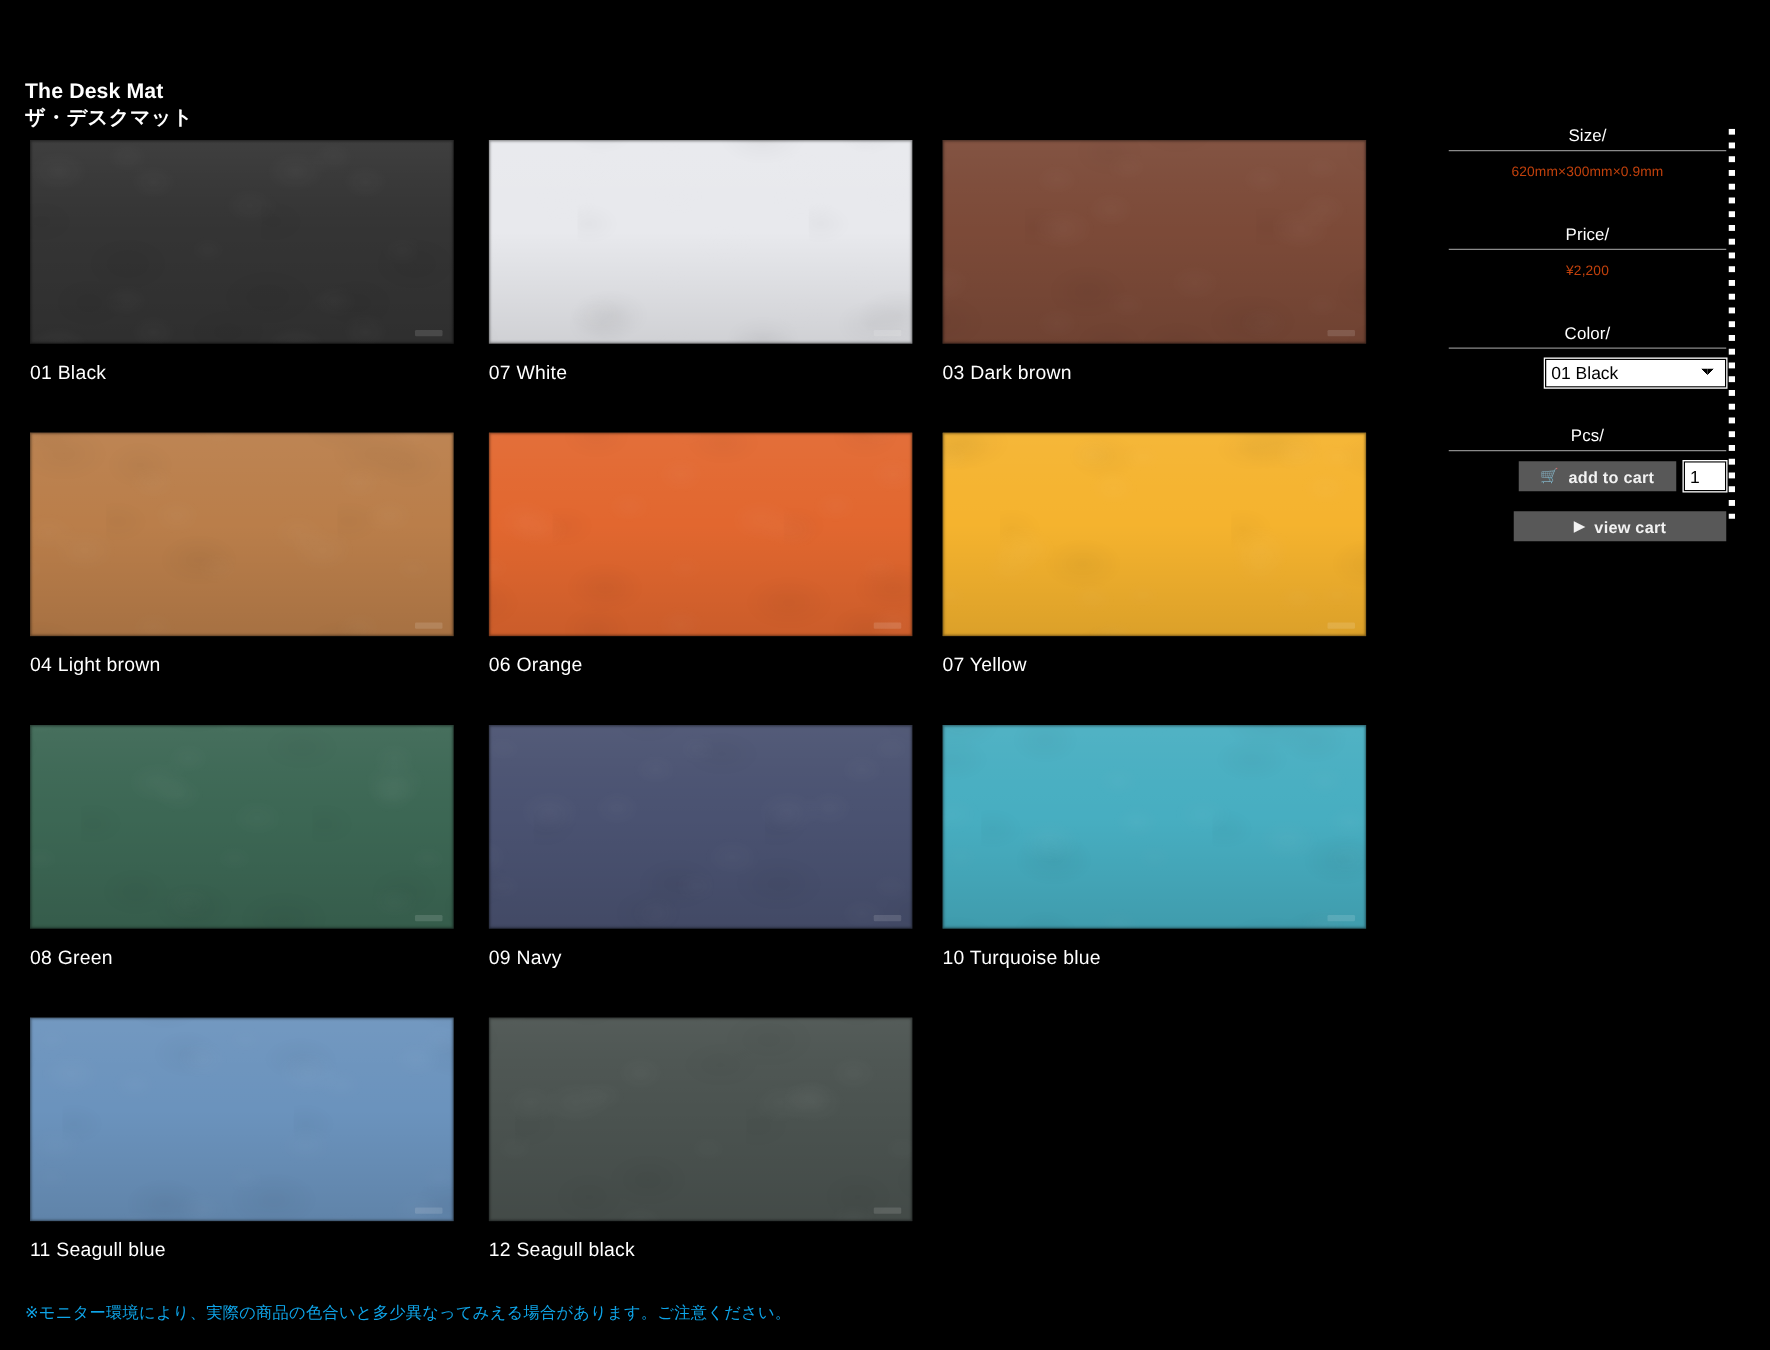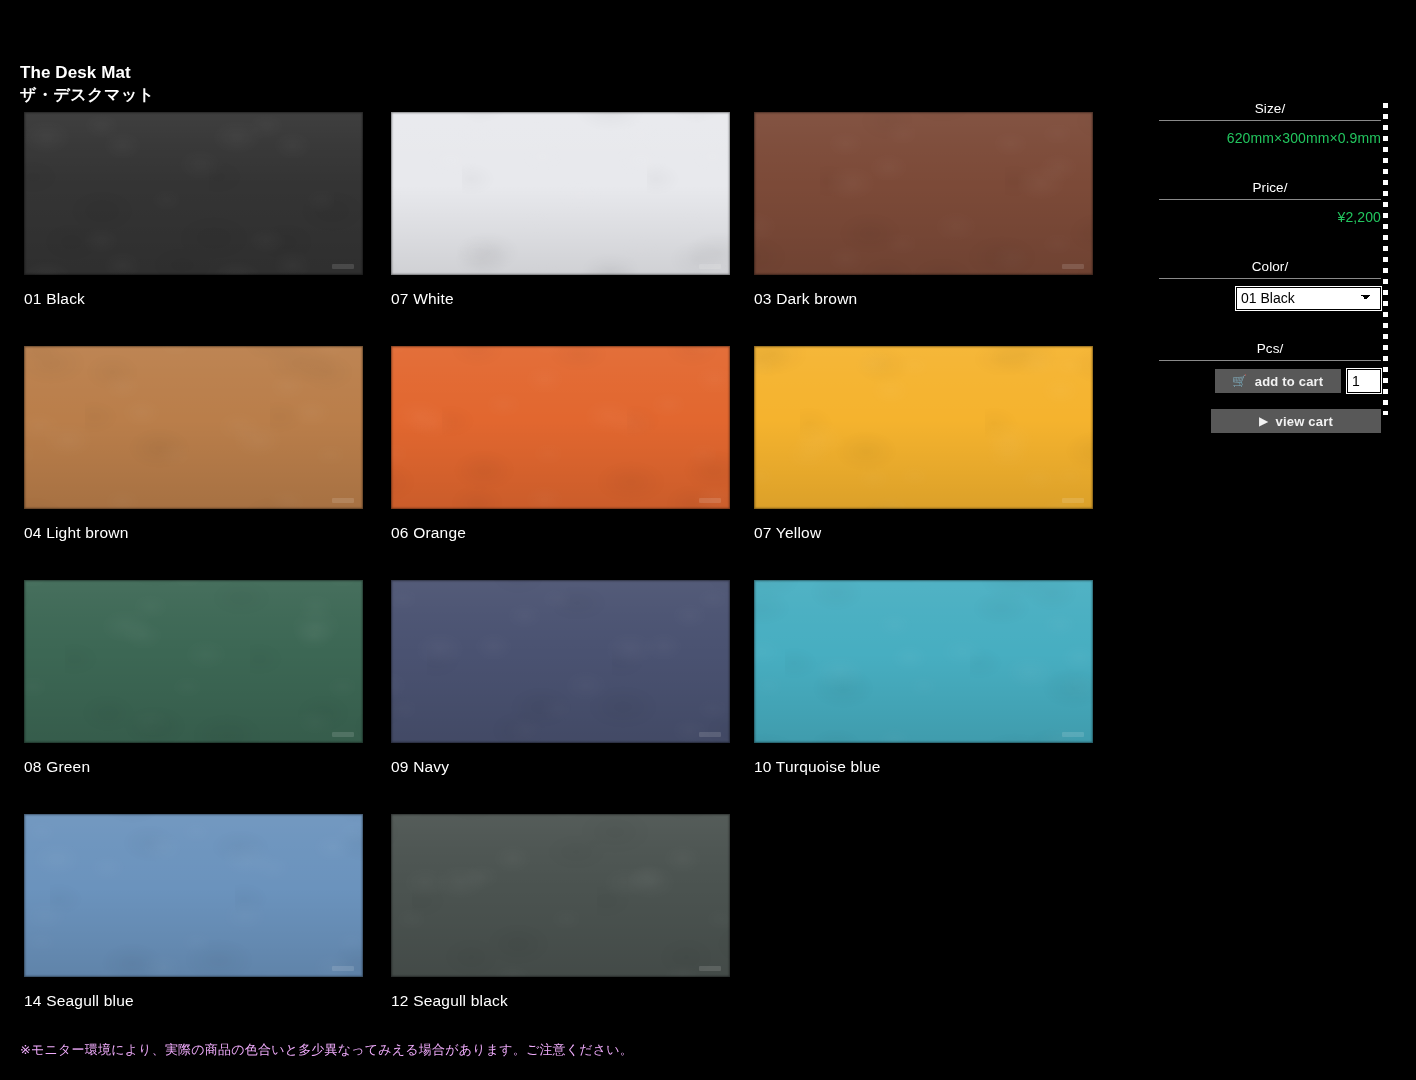--- a/index.html
+++ b/index.html
@@ -146,25 +146,26 @@
     color: #ffffff;
     line-height: 18px;
     letter-spacing: 0.1px;
     text-align: center;
   }
   .field-rule {
     border-top: 1px solid #8a8a8a;
     margin-top: 2px;
   }
   .field-value {
-    font-size: 14px;
-    color: #22c55e;
+    font-size: 11px;
+    color: #c2410c;
     padding-top: 8px;
     line-height: 18px;
     letter-spacing: 0.1px;
+    text-align: center;
   }
 
   .block-size   { margin-bottom: 0; }
   .gap-lg       { height: 32px; }
   .gap-md       { height: 30px; }
 
   .color-select-wrap {
     padding-top: 8px;
     display: flex;
     justify-content: flex-end;
@@ -250,21 +251,21 @@
     background-size: 5px 11px;
     background-repeat: repeat-y;
   }
 
   
   .footnote {
     position: absolute;
     left: 20px;
     top: 1040px;
     font-size: 13px;
-    color: #f0abfc;
+    color: #0ea5e9;
     letter-spacing: 0.2px;
     line-height: 20px;
   }
 </style>
 </head>
 <body>
 
 <div class="page-header">
   <div class="title-en">The Desk Mat</div>
   <div class="title-jp">ザ・デスクマット</div>
@@ -362,21 +363,21 @@
       <div class="swatch-label">10 Turquoise blue</div>
     </div>
     <div class="swatch-cell">
       <div class="swatch-img">
         <div class="swatch-base" style="background: rgb(107, 147, 189);"></div>
         <div class="swatch-texture" style="background-position: 10px 20px, 30px 50px, 40px 0px, 5px 20px, 45px 50px, 78px 54px, 6px 40px, 58px 50px, 30px 40px, 26px 20px;"></div>
         <div class="swatch-shade"></div>
         <div class="swatch-rim"></div>
         <div class="swatch-mark"></div>
       </div>
-      <div class="swatch-label">14 Seagull blue</div>
+      <div class="swatch-label">11 Seagull blue</div>
     </div>
     <div class="swatch-cell">
       <div class="swatch-img">
         <div class="swatch-base" style="background: rgb(75, 83, 80);"></div>
         <div class="swatch-texture" style="background-position: 47px 43px, 49px 31px, 23px 11px, 34px 67px, 58px 16px, 33px 13px, 13px 49px, 27px 55px, 33px 17px, 21px 22px;"></div>
         <div class="swatch-shade"></div>
         <div class="swatch-rim"></div>
         <div class="swatch-mark"></div>
       </div>
       <div class="swatch-label">12 Seagull black</div>

